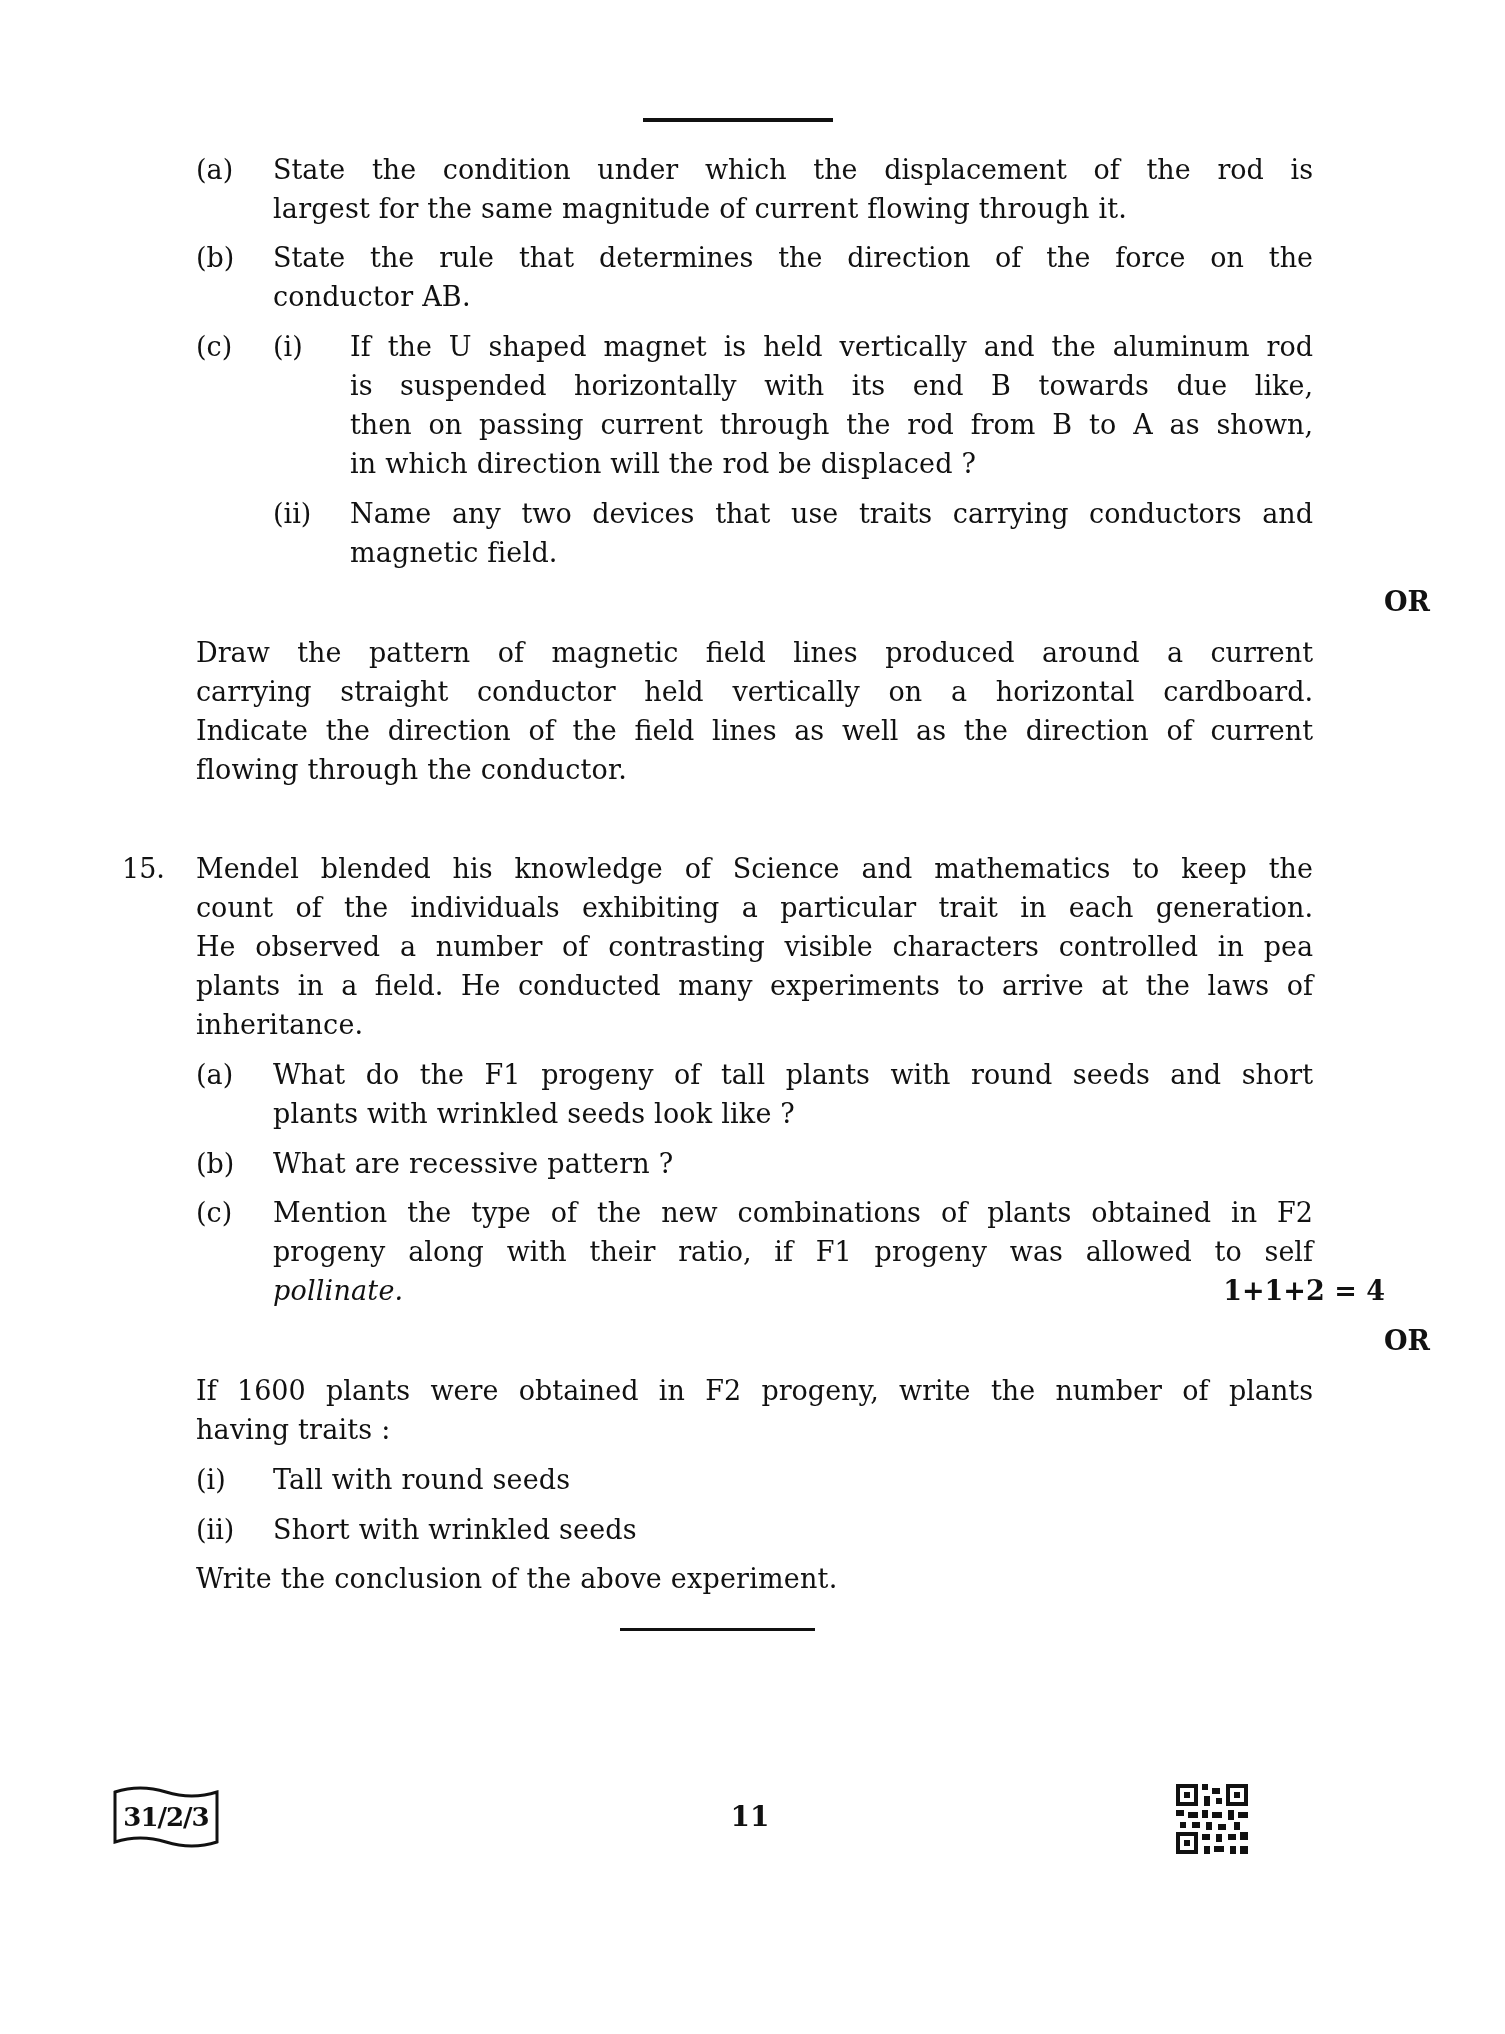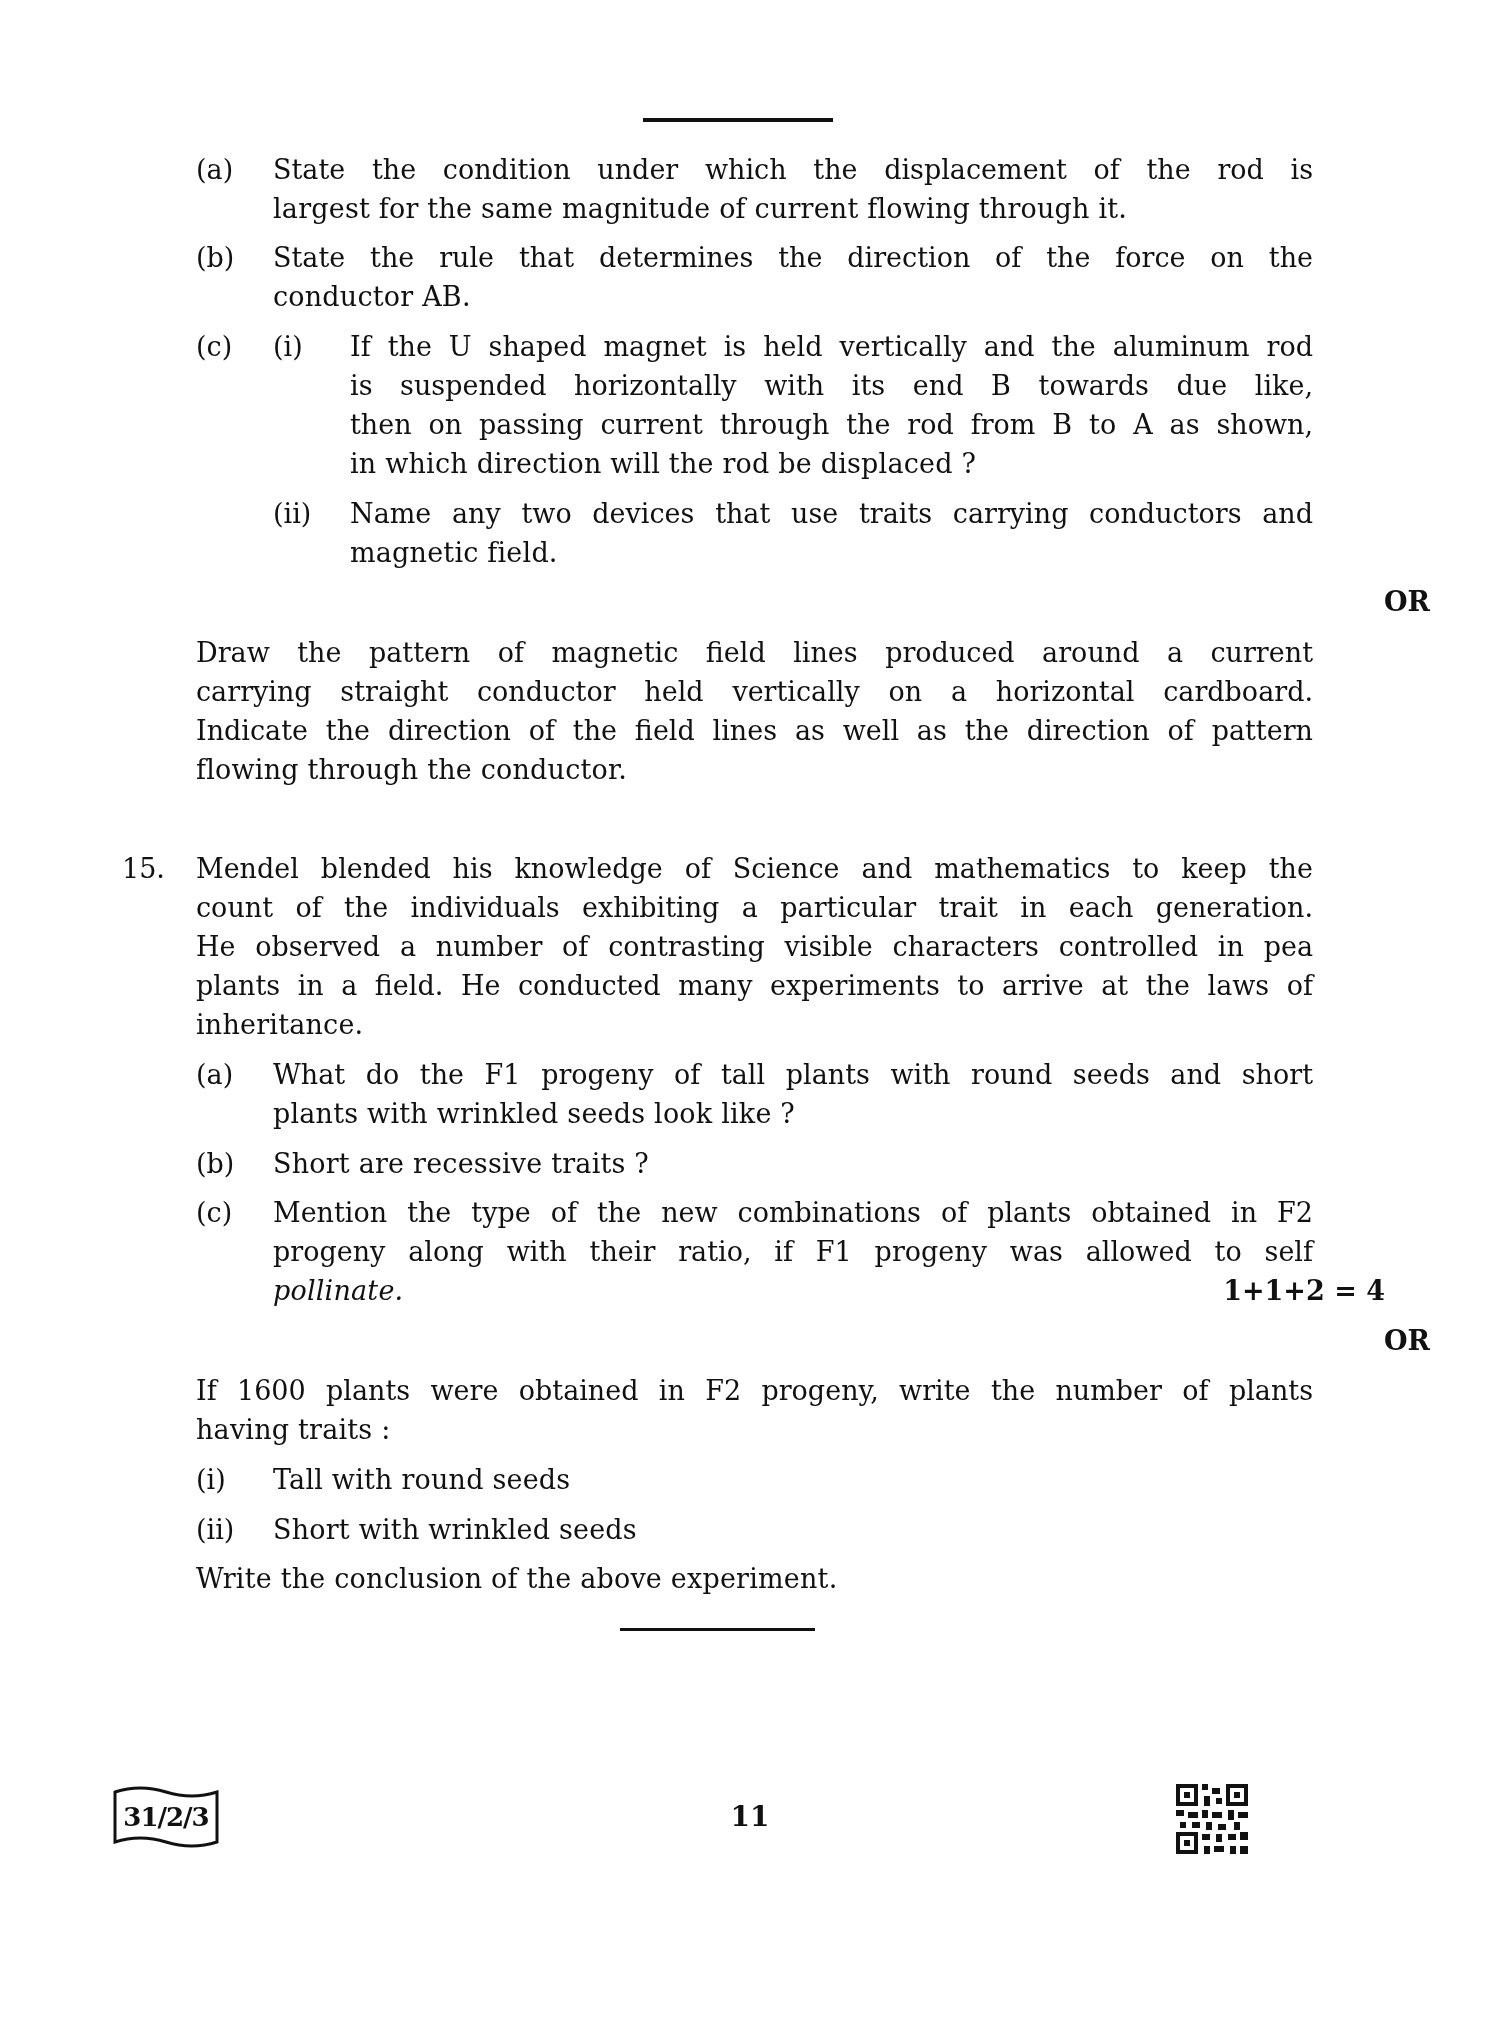--- a/index.html
+++ b/index.html
@@ -39,36 +39,36 @@
 <div class="line" style="left:350px; top:444px;">in which direction will the rod be displaced ?</div>
 
 <div class="lbl" style="left:273px; top:494px;">(ii)</div>
 <div class="just full-last" style="left:350px; top:494px; width:963px;">Name any two devices that use traits carrying conductors and</div>
 <div class="line" style="left:350px; top:533px;">magnetic field.</div>
 
 <div class="or" style="top:582px;">OR</div>
 
 <div class="just full-last" style="left:196px; top:633px; width:1117px;">Draw the pattern of magnetic field lines produced around a current</div>
 <div class="just full-last" style="left:196px; top:672px; width:1117px;">carrying straight conductor held vertically on a horizontal cardboard.</div>
-<div class="just full-last" style="left:196px; top:711px; width:1117px;">Indicate the direction of the field lines as well as the direction of pattern</div>
+<div class="just full-last" style="left:196px; top:711px; width:1117px;">Indicate the direction of the field lines as well as the direction of current</div>
 <div class="line" style="left:196px; top:750px;">flowing through the conductor.</div>
 
 <div class="lbl" style="left:122px; top:849px;">15.</div>
 <div class="just full-last" style="left:196px; top:849px; width:1117px;">Mendel blended his knowledge of Science and mathematics to keep the</div>
 <div class="just full-last" style="left:196px; top:888px; width:1117px;">count of the individuals exhibiting a particular trait in each generation.</div>
 <div class="just full-last" style="left:196px; top:927px; width:1117px;">He observed a number of contrasting visible characters controlled in pea</div>
 <div class="just full-last" style="left:196px; top:966px; width:1117px;">plants in a field. He conducted many experiments to arrive at the laws of</div>
 <div class="line" style="left:196px; top:1005px;">inheritance.</div>
 
 <div class="lbl" style="left:196px; top:1055px;">(a)</div>
 <div class="just full-last" style="left:273px; top:1055px; width:1040px;">What do the F1 progeny of tall plants with round seeds and short</div>
 <div class="line" style="left:273px; top:1094px;">plants with wrinkled seeds look like ?</div>
 
 <div class="lbl" style="left:196px; top:1144px;">(b)</div>
-<div class="line" style="left:273px; top:1144px;">Short are recessive traits ?</div>
+<div class="line" style="left:273px; top:1144px;">What are recessive pattern ?</div>
 
 <div class="lbl" style="left:196px; top:1193px;">(c)</div>
 <div class="just full-last" style="left:273px; top:1193px; width:1040px;">Mention the type of the new combinations of plants obtained in F2</div>
 <div class="just full-last" style="left:273px; top:1232px; width:1040px;">progeny along with their ratio, if F1 progeny was allowed to self</div>
 <div class="line" style="left:273px; top:1271px;font-style:italic;">pollinate.</div>
 <div class="marks" style="right:120px; top:1271px;">1+1+2 = 4</div>
 
 <div class="or" style="top:1321px;">OR</div>
 
 <div class="just full-last" style="left:196px; top:1371px; width:1117px;">If 1600 plants were obtained in F2 progeny, write the number of plants</div>

